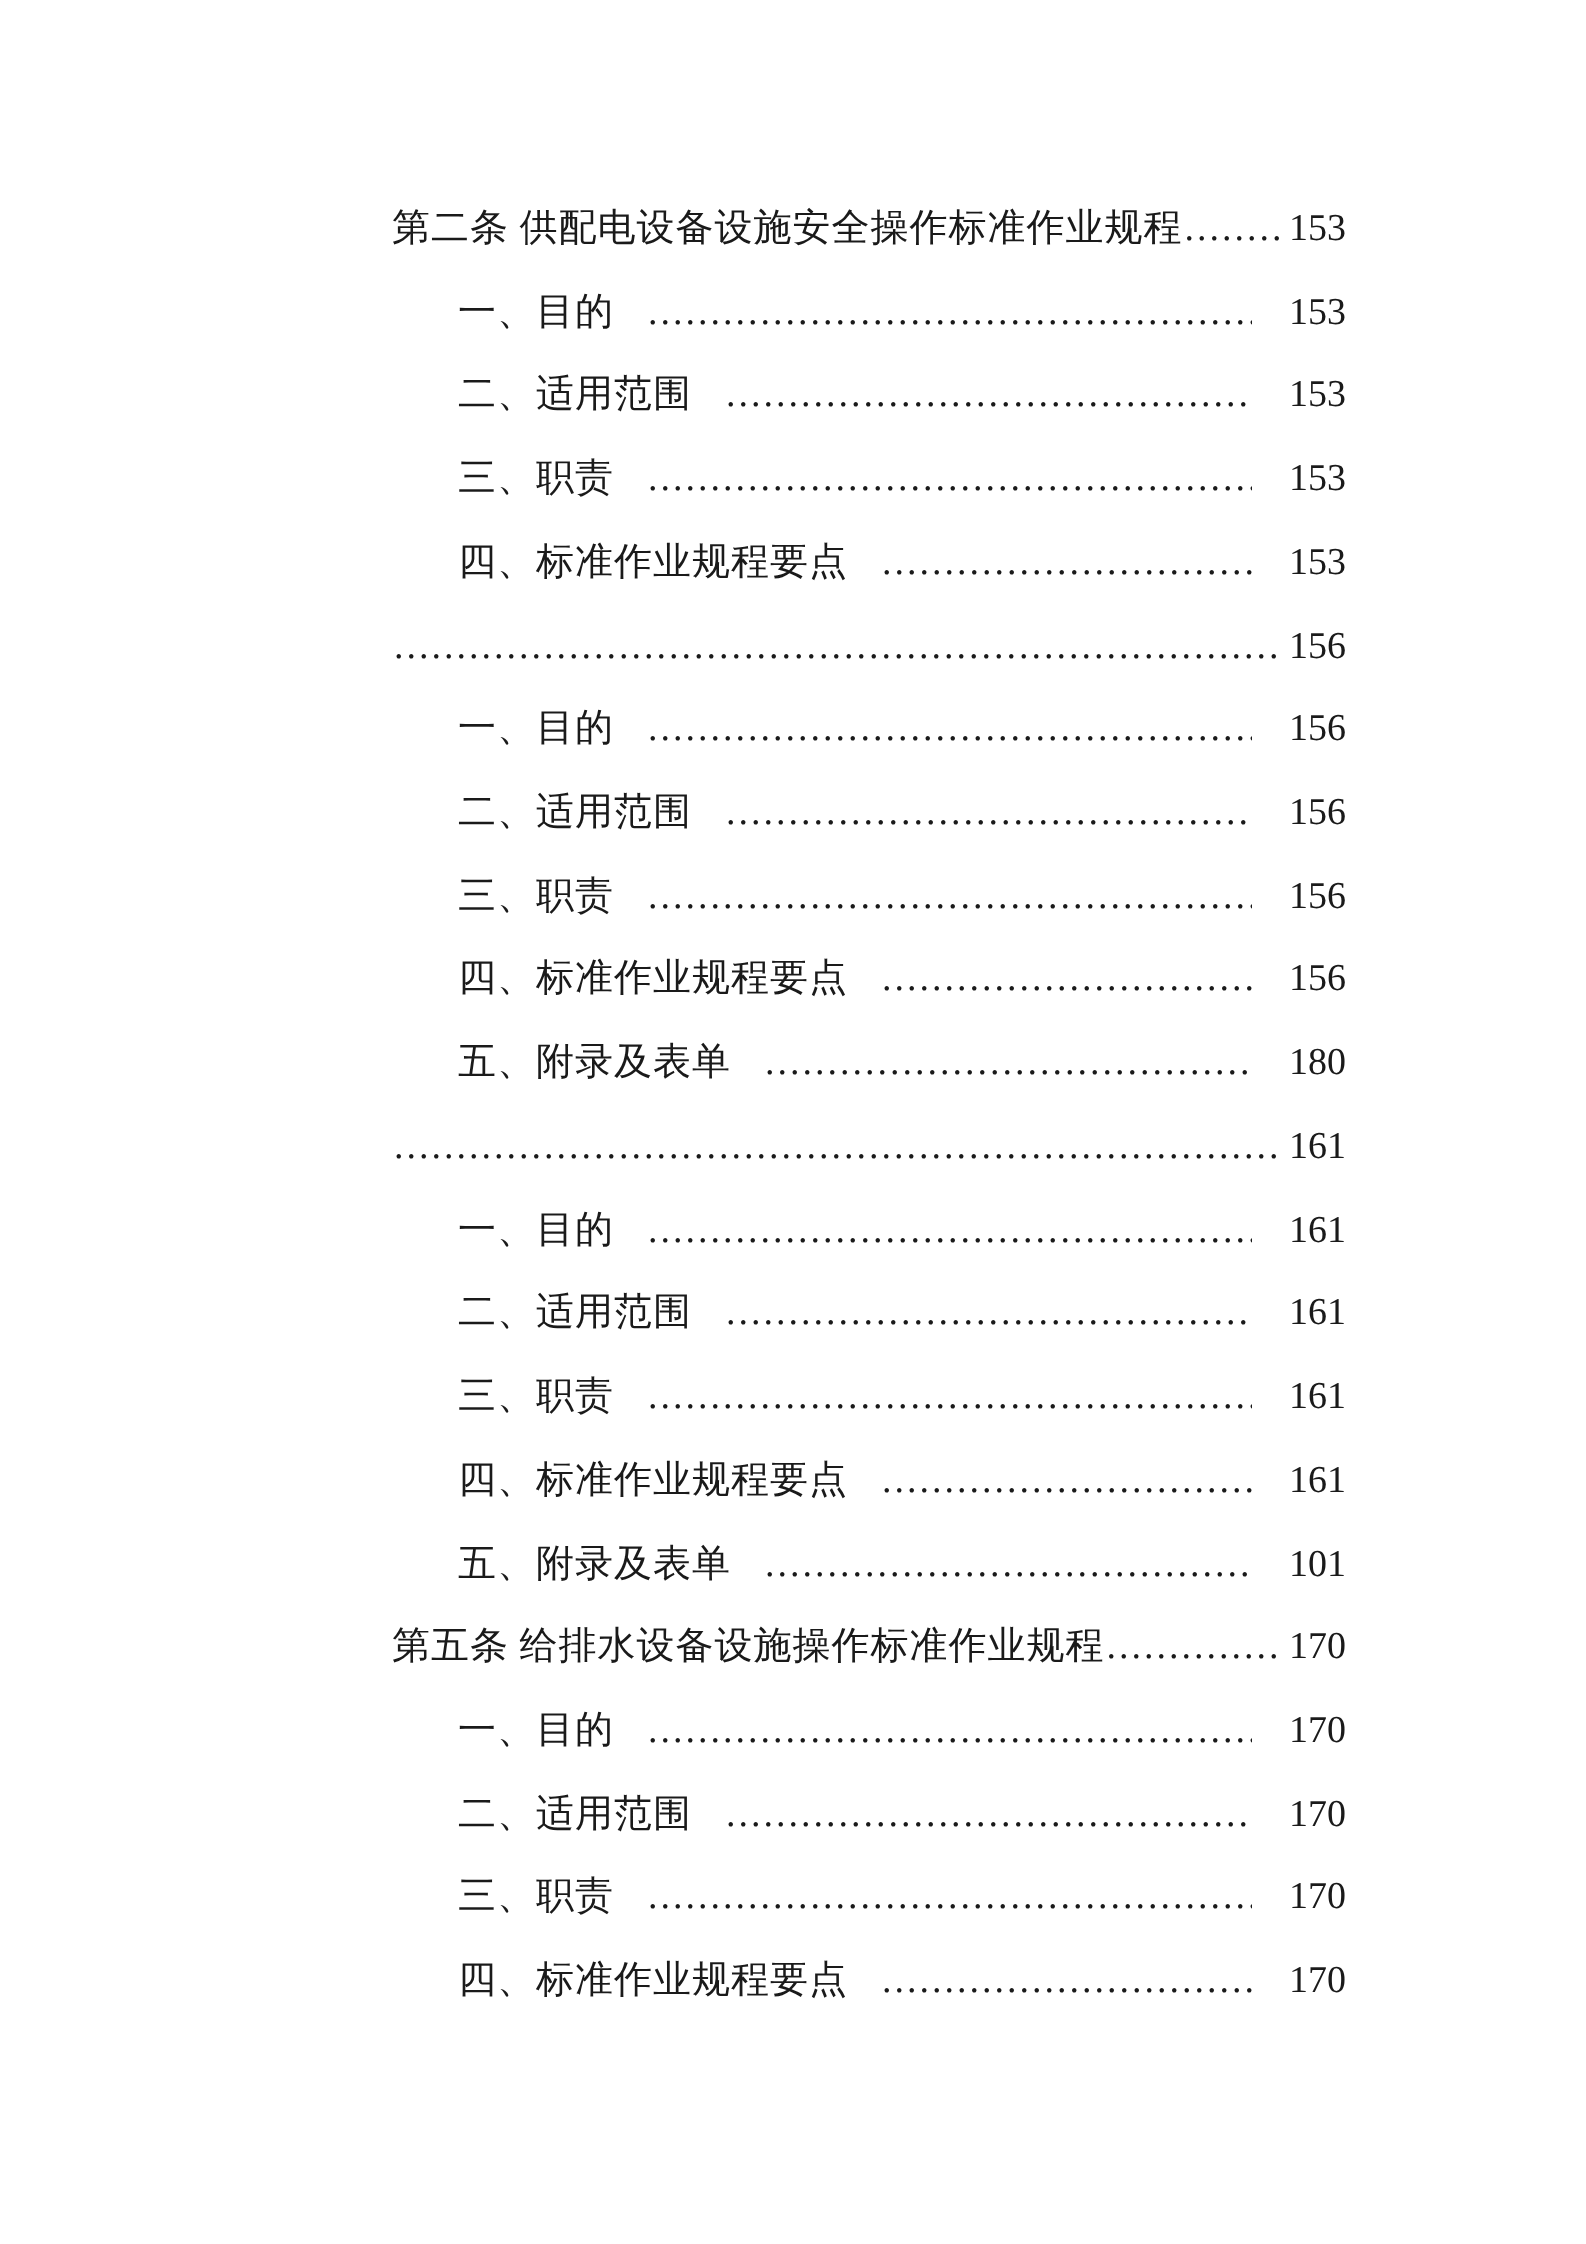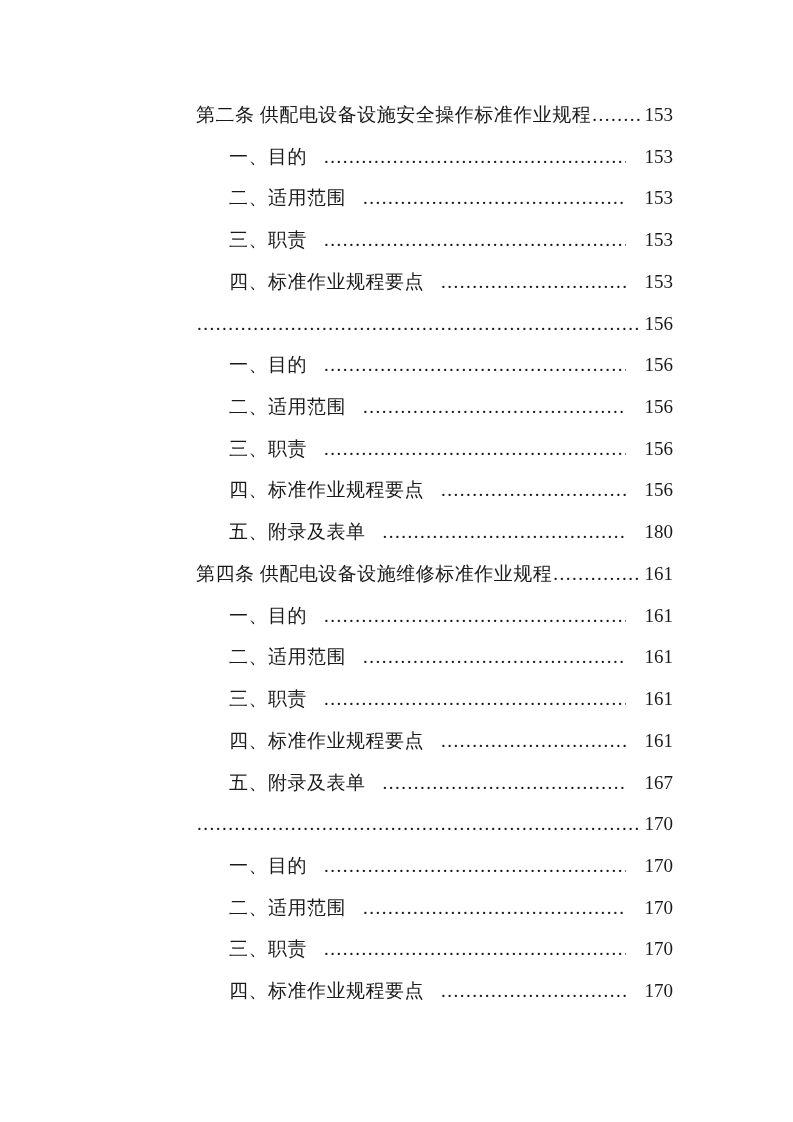--- a/index.html
+++ b/index.html
@@ -117,21 +117,20 @@
     <span class="toc-page-num">156</span>
   </div>
 
   <div class="toc-row level-2">
     <span class="toc-label">五、附录及表单</span>
     <span class="toc-leader" aria-hidden="true"></span>
     <span class="toc-page-num">180</span>
   </div>
 
   <div class="toc-row level-1">
-    <span class="toc-label">第四条 供配电设备设施维修标准作业规程</span>
     <span class="toc-leader" aria-hidden="true"></span>
     <span class="toc-page-num">161</span>
   </div>
 
   <div class="toc-row level-2">
     <span class="toc-label">一、目的</span>
     <span class="toc-leader" aria-hidden="true"></span>
     <span class="toc-page-num">161</span>
   </div>
 
@@ -149,24 +148,25 @@
 
   <div class="toc-row level-2">
     <span class="toc-label">四、标准作业规程要点</span>
     <span class="toc-leader" aria-hidden="true"></span>
     <span class="toc-page-num">161</span>
   </div>
 
   <div class="toc-row level-2">
     <span class="toc-label">五、附录及表单</span>
     <span class="toc-leader" aria-hidden="true"></span>
-    <span class="toc-page-num">167</span>
+    <span class="toc-page-num">101</span>
   </div>
 
   <div class="toc-row level-1">
+    <span class="toc-label">第五条 给排水设备设施操作标准作业规程</span>
     <span class="toc-leader" aria-hidden="true"></span>
     <span class="toc-page-num">170</span>
   </div>
 
   <div class="toc-row level-2">
     <span class="toc-label">一、目的</span>
     <span class="toc-leader" aria-hidden="true"></span>
     <span class="toc-page-num">170</span>
   </div>
 

